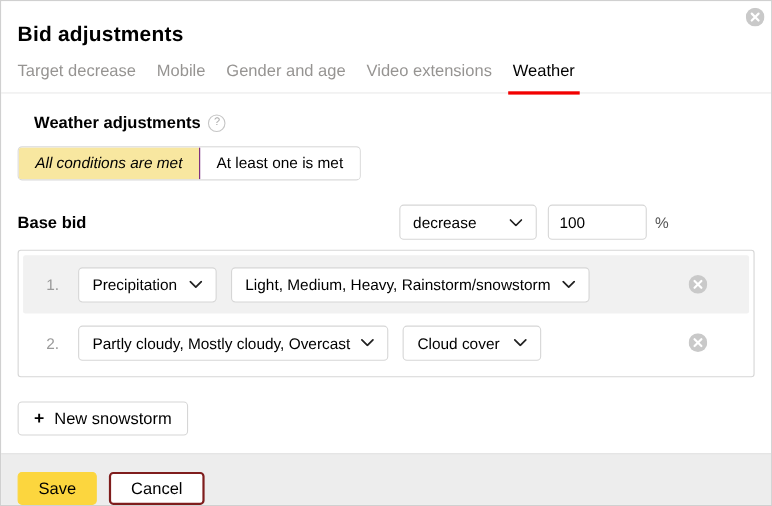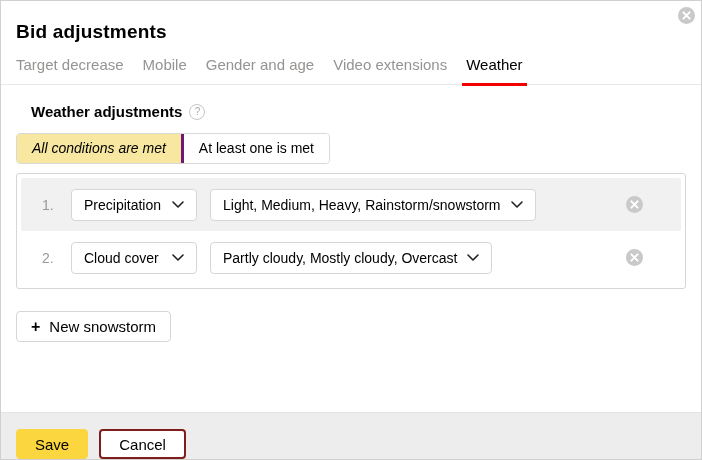--- a/index.html
+++ b/index.html
@@ -56,21 +56,21 @@
     margin-top: 13px;
     display: inline-flex;
     border: 1px solid #d9d9d9; border-radius: 4px;
     overflow: hidden;
   }
   .toggle-option {
     height: 29px; line-height: 29px;
     padding: 0 15px; font-size: 14px;
     background: #fff; cursor: pointer; white-space: nowrap;
   }
-  .toggle-option + .toggle-option { border-left: 3px solid #701a75; }
+  .toggle-option + .toggle-option { border-left: 1px solid #701a75; }
   .toggle-option.active {
     background: var(--toggle-yellow, #f8e7a0);
     border-color: var(--toggle-yellow, #f8e7a0);
     font-style: italic;
   }
   
   .base-bid-row { margin-top: 22px; display: flex; align-items: center; }
   .base-bid-label { font-size: 15px; font-weight: bold; }
   .bid-controls { margin-left: auto; margin-right: 78px; display: flex; align-items: center; gap: 10px; }
   .select-box {
@@ -160,20 +160,33 @@
     <div class="section-row">
       <span class="section-label">Weather adjustments</span>
       <span class="help-icon">?</span>
     </div>
 
     <div class="toggle-group">
       <div class="toggle-option active">All conditions are met</div>
       <div class="toggle-option">At least one is met</div>
     </div>
 
+    <div class="base-bid-row">
+      <span class="base-bid-label">Base bid</span>
+      <div class="bid-controls">
+        <div class="select-box direction-select">
+          <span>decrease</span>
+          <svg class="chev" viewBox="0 0 12 7" width="12" height="7">
+            <path d="M1 1l5 5 5-5" fill="none" stroke="#222" stroke-width="1.6" stroke-linecap="round" stroke-linejoin="round"></path>
+          </svg>
+        </div>
+        <input class="percent-input" type="text" value="100" style="">
+        <span class="percent-suffix">%</span>
+      </div>
+    </div>
 
     <div class="conditions">
 
       <div class="cond-row highlight">
         <span class="cond-index">1.</span>
         <div class="select-box param-select">
           <span>Precipitation</span>
           <svg class="chev" viewBox="0 0 12 7" width="12" height="7">
             <path d="M1 1l5 5 5-5" fill="none" stroke="#222" stroke-width="1.6" stroke-linecap="round" stroke-linejoin="round"></path>
           </svg>
@@ -187,28 +200,28 @@
         <button class="remove-btn">
           <svg viewBox="0 0 17 17" width="17" height="17">
             <circle cx="8.5" cy="8.5" r="8.5" fill="#c9c9c9"></circle>
             <path d="M5.4 5.4l6.2 6.2M11.6 5.4l-6.2 6.2" stroke="#fff" stroke-width="2" stroke-linecap="round"></path>
           </svg>
         </button>
       </div>
 
       <div class="cond-row">
         <span class="cond-index">2.</span>
+        <div class="select-box">
+          <span>Partly cloudy, Mostly cloudy, Overcast</span>
+          <svg class="chev" viewBox="0 0 12 7" width="12" height="7">
+            <path d="M1 1l5 5 5-5" fill="none" stroke="#222" stroke-width="1.6" stroke-linecap="round" stroke-linejoin="round"></path>
+          </svg>
+        </div>
         <div class="select-box param-select">
           <span>Cloud cover</span>
-          <svg class="chev" viewBox="0 0 12 7" width="12" height="7">
-            <path d="M1 1l5 5 5-5" fill="none" stroke="#222" stroke-width="1.6" stroke-linecap="round" stroke-linejoin="round"></path>
-          </svg>
-        </div>
-        <div class="select-box">
-          <span>Partly cloudy, Mostly cloudy, Overcast</span>
           <svg class="chev" viewBox="0 0 12 7" width="12" height="7">
             <path d="M1 1l5 5 5-5" fill="none" stroke="#222" stroke-width="1.6" stroke-linecap="round" stroke-linejoin="round"></path>
           </svg>
         </div>
         <button class="remove-btn">
           <svg viewBox="0 0 17 17" width="17" height="17">
             <circle cx="8.5" cy="8.5" r="8.5" fill="#c9c9c9"></circle>
             <path d="M5.4 5.4l6.2 6.2M11.6 5.4l-6.2 6.2" stroke="#fff" stroke-width="2" stroke-linecap="round"></path>
           </svg>
         </button>

